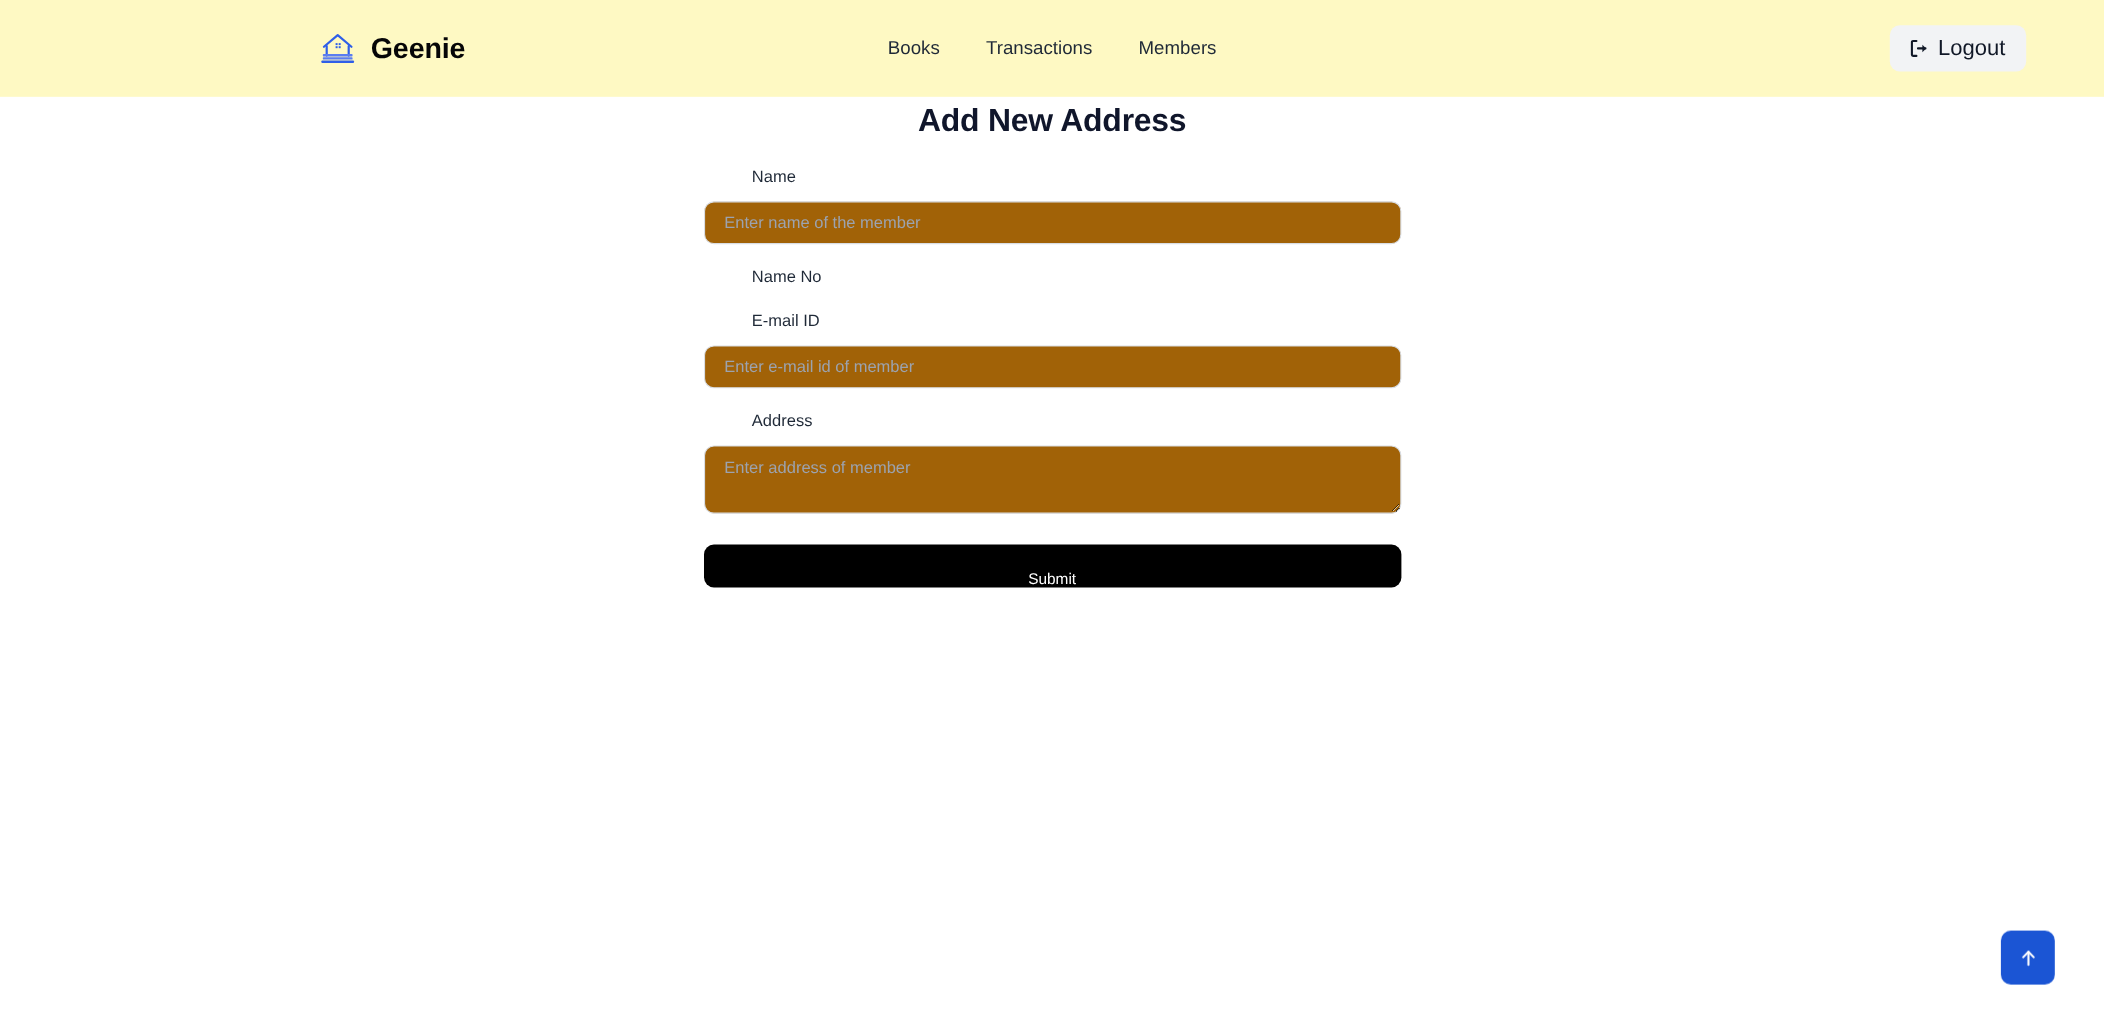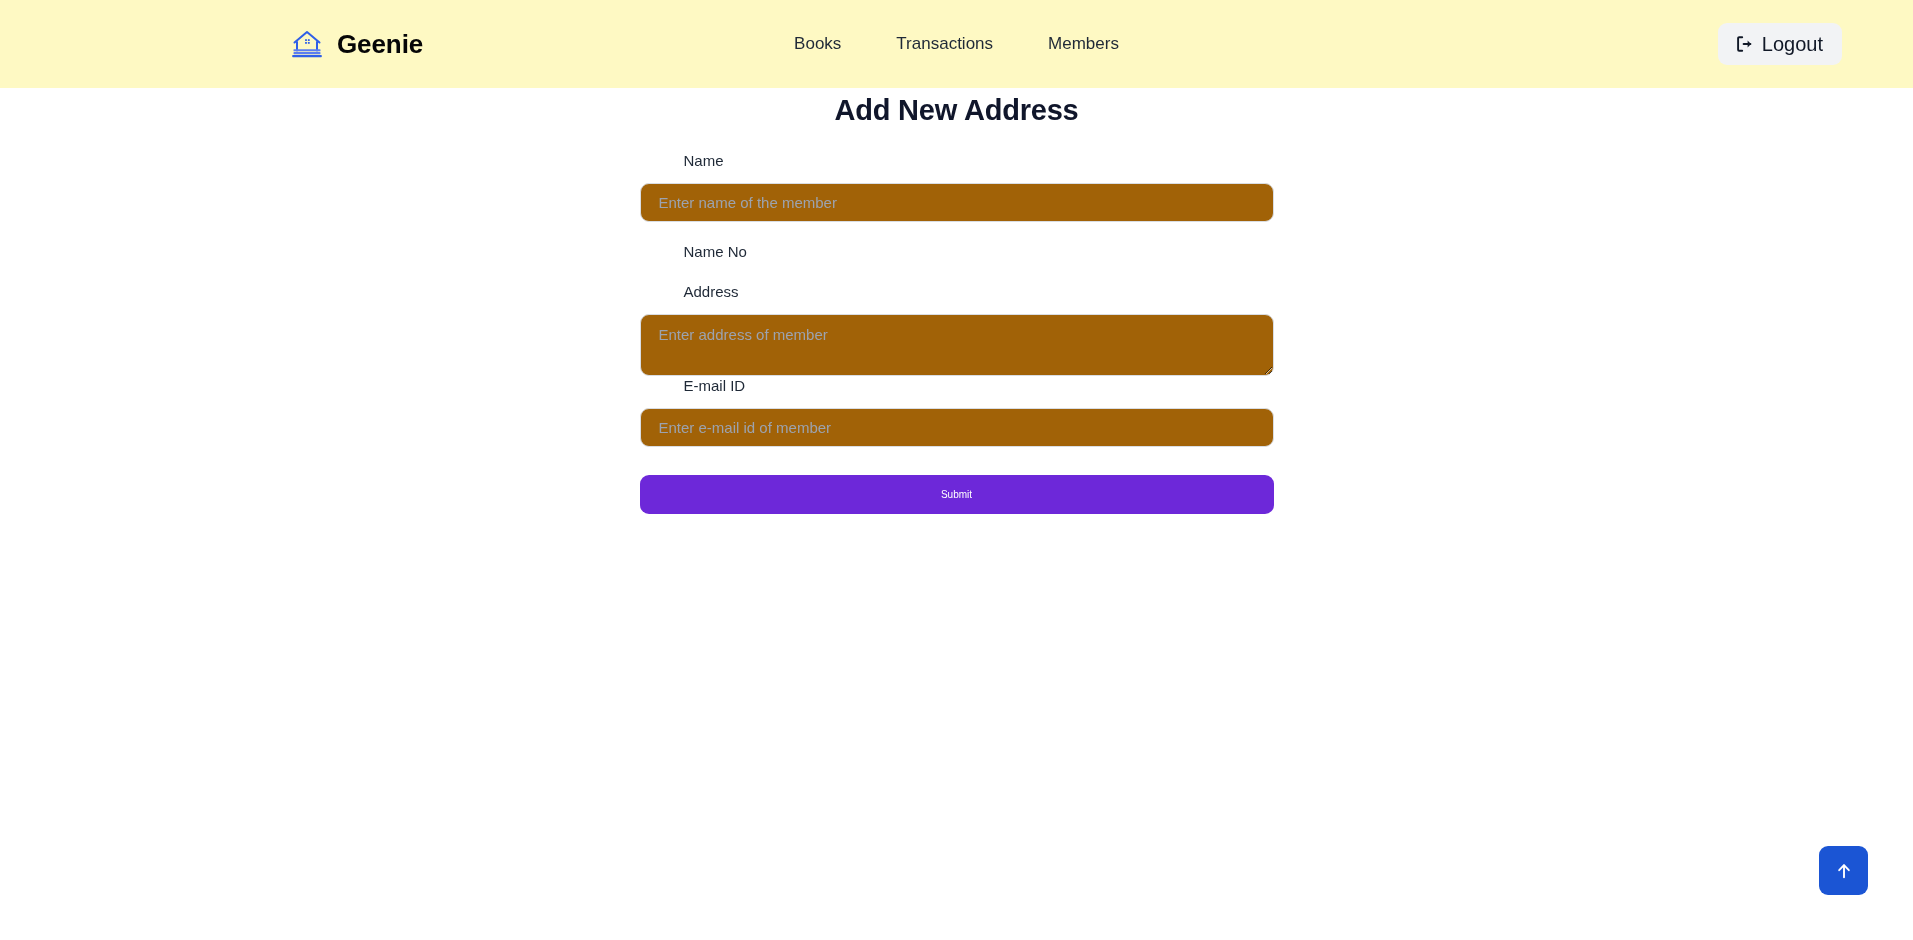--- a/index.html
+++ b/index.html
@@ -47,21 +47,21 @@
   }
 
   .nav {
     position: absolute;
     left: 50%;
     transform: translateX(-50%);
     top: 50%;
     margin-top: -11px;
     display: flex;
     align-items: flex-start;
-    gap: 55px;
+    gap: 42px;
     white-space: nowrap;
   }
   .nav-link {
     font-size: 17px;
     color: #1f2937;
     text-decoration: none;
     line-height: 22px;
     cursor: pointer;
   }
 
@@ -138,28 +138,28 @@
     line-height: 20px;
     resize: vertical;
   }
   .address-field { margin-bottom: 0; }
 
   .submit-btn {
     display: block;
     width: 100%;
     margin-top: 28px;
     height: 39px;
-    background: #6d28d9;
+    background: #000000;
     border: none;
     border-radius: 9px;
     color: #ffffff;
-    font-size: 10px;
+    font-size: 14px;
     font-family: "Liberation Sans", sans-serif;
     line-height: 39px;
-    padding: 0;
+    padding: 12px;
     cursor: pointer;
   }
 
   
   .scroll-top-btn {
     position: fixed;
     right: 45px;
     bottom: 45px;
     width: 49px;
     height: 49px;
@@ -223,28 +223,28 @@
 
     <div class="field">
       <label class="field-label">Name</label>
       <input class="text-input" type="text" placeholder="Enter name of the member" style="">
     </div>
 
     <div class="field">
       <label class="field-label">Name No</label>
     </div>
 
+    <div class="field">
+      <label class="field-label">E-mail ID</label>
+      <input class="text-input" type="text" placeholder="Enter e-mail id of member" style="">
+    </div>
+
     <div class="field address-field">
       <label class="field-label">Address</label>
       <textarea class="text-area" rows="2" placeholder="Enter address of member" style=""></textarea>
-    </div>
-
-    <div class="field">
-      <label class="field-label">E-mail ID</label>
-      <input class="text-input" type="text" placeholder="Enter e-mail id of member" style="">
     </div>
 
     <button class="submit-btn" type="submit">Submit</button>
 
   </form>
 </div>
 
 <button class="scroll-top-btn">
   <span>
     <svg class="scroll-top-icon" viewBox="0 0 20 20" fill="none" aria-hidden="true">

